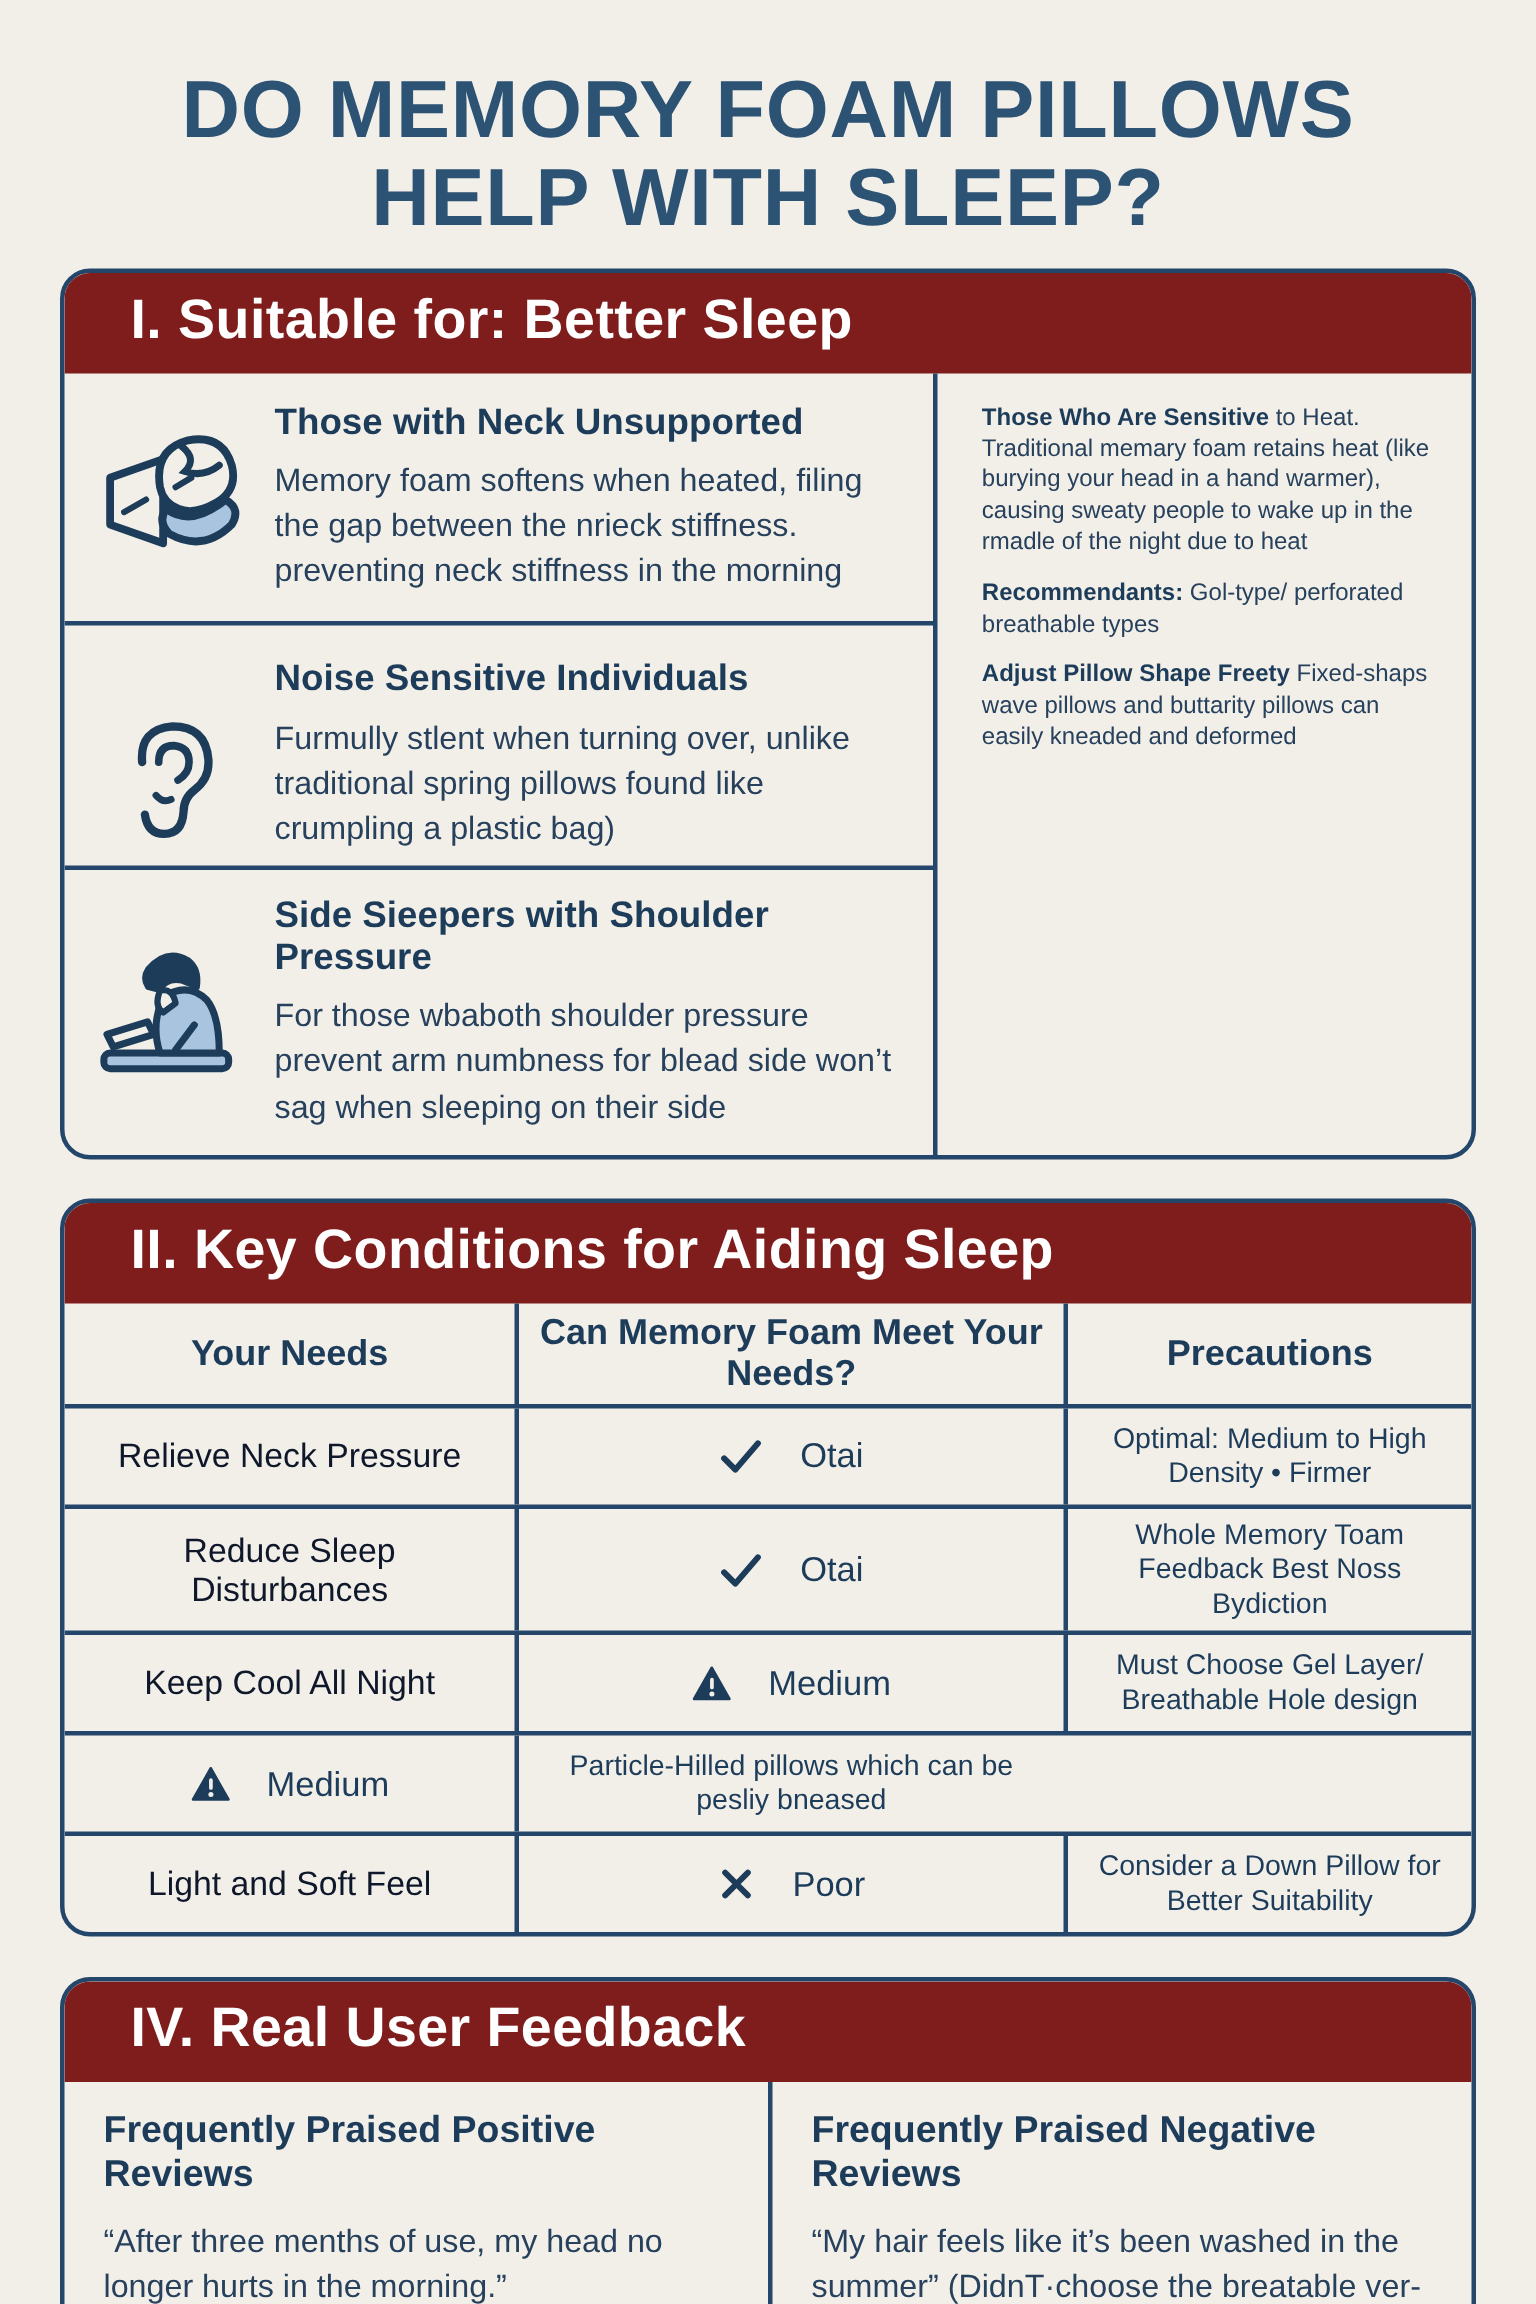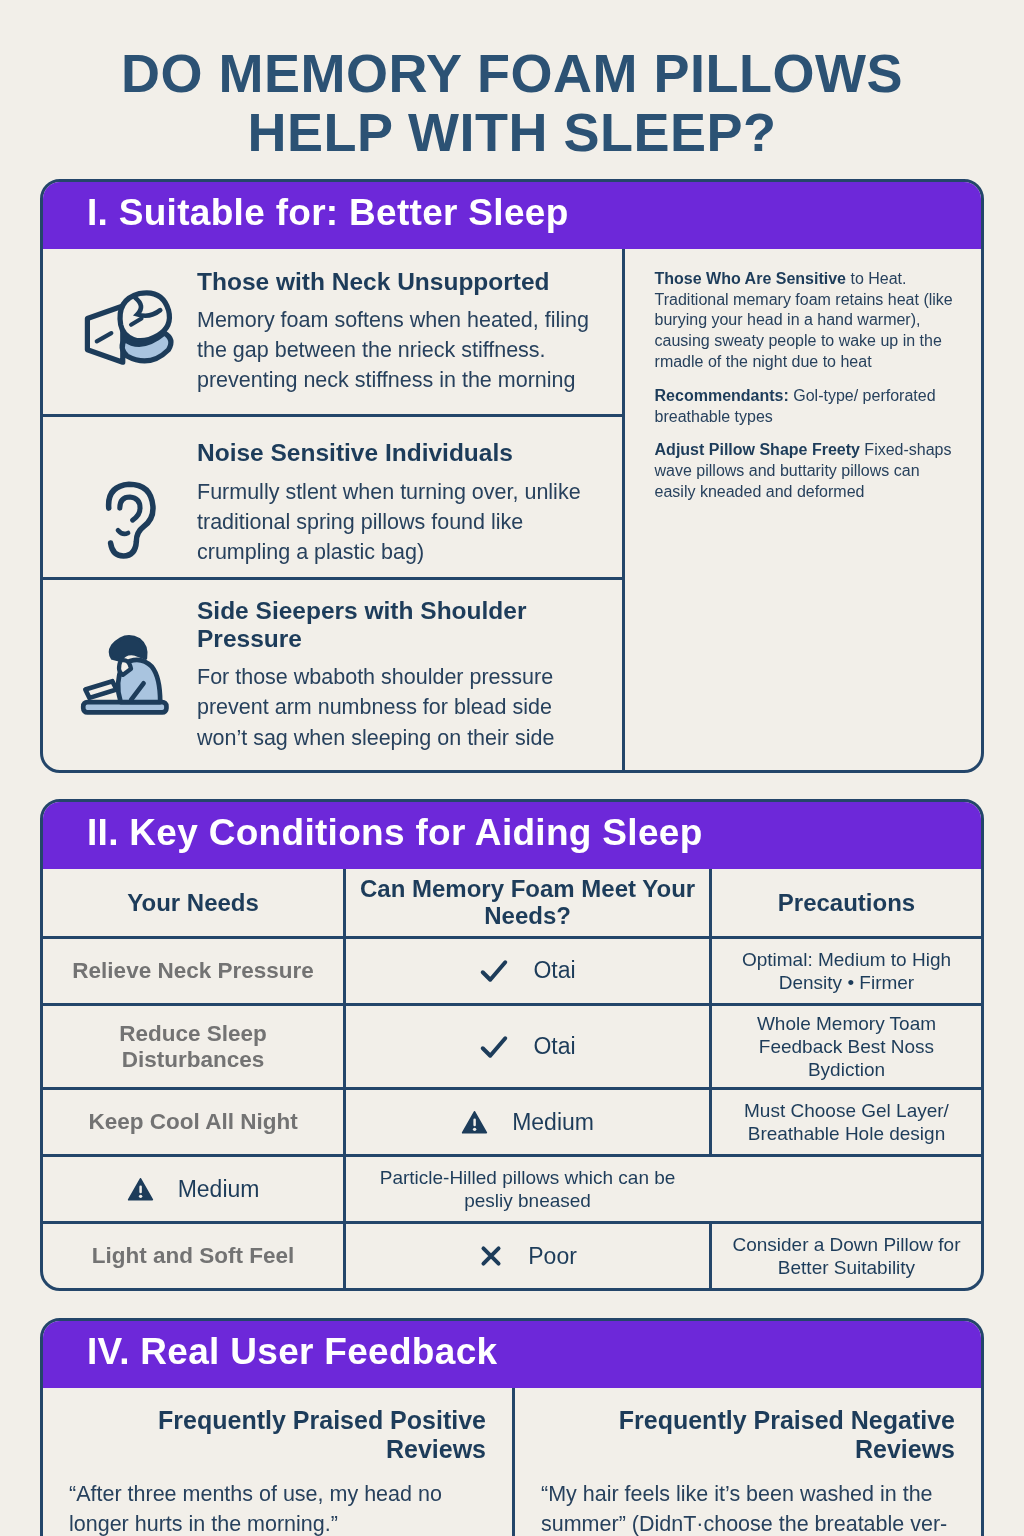--- a/index.html
+++ b/index.html
@@ -28,34 +28,34 @@
     margin: 0 40px;
     border: 3px solid #24466a;
     border-radius: 20px;
     overflow: hidden;
     background: #f2efe9;
   }
   #card1 { margin-top: 16px; }
   #card2 { margin-top: 26px; }
   #card4 { margin-top: 27px; min-height: 310px; }
   .card-header {
-    background: #6d28d9;
+    background: #7f1d1d;
     color: #ffffff;
     font-size: 37px;
     font-weight: bold;
     padding: 10px 44px 15px;
     letter-spacing: 0.3px;
   }
 
   
   .s1-body { display: flex; align-items: stretch; }
   .s1-left { flex: 0 0 62%; border-right: 3px solid #24466a; }
   .s1-item {
     display: flex; align-items: center; gap: 6px;
-    padding: 10px 18px 10px 24px;
+    padding: 10px 18px 10px 10px;
     border-bottom: 3px solid #24466a;
   }
   .s1-item:nth-child(1) { min-height: 168px; }
   .s1-item:nth-child(2) { min-height: 163px; align-items: flex-end; }
   .s1-item:nth-child(3) { min-height: 190px; border-bottom: none; }
   .s1-icon { flex: 0 0 124px; display: flex; justify-content: center; align-items: center; }
   .s1-text { flex: 1; }
   .s1-title { color: #1d3c5a; font-size: 24.5px; line-height: 1.15; margin-bottom: 9px; font-weight: bold; }
   .s1-desc { color: #27415d; font-size: 21.5px; line-height: 1.4; }
 
@@ -68,30 +68,30 @@
   .tbl-row { display: grid; grid-template-columns: 32% 39% 29%; }
   .tbl-row + .tbl-row { border-top: 3px solid #24466a; }
   .tbl-cell {
     display: flex; align-items: center; justify-content: center;
     text-align: center; padding: 6px 12px;
     border-left: 3px solid #24466a;
   }
   .tbl-cell:first-child { border-left: none; }
   .tbl-head .tbl-cell { min-height: 66px; font-weight: bold; color: #1d3c5a; font-size: 24px; line-height: 1.15; }
   .tbl-data .tbl-cell { min-height: 64px; }
-  .cell-need { font-weight: bold; color: #737373; font-size: 22.5px; }
+  .cell-need { font-weight: normal; color: #0f172a; font-size: 22.5px; }
   .cell-status { gap: 24px; color: #1d3c5a; font-size: 23px; }
   .cell-status svg { flex: 0 0 auto; }
   .cell-prec { color: #1d3c5a; font-size: 19px; line-height: 1.22; }
 
   
   .fb-body { display: grid; grid-template-columns: 1fr 1fr; }
   .fb-col { padding: 14px 26px; }
   .fb-col + .fb-col { border-left: 3px solid #24466a; }
-  .fb-heading { text-align: right; color: #1d3c5a; font-size: 25px; font-weight: bold; margin: 4px 0 16px; }
+  .fb-heading { text-align: left; color: #1d3c5a; font-size: 25px; font-weight: bold; margin: 4px 0 16px; }
   .fb-quote { color: #27415d; font-size: 21.5px; line-height: 1.38; margin-bottom: 15px; }
 </style>
 </head>
 <body>
 
 <div class="page">
 
   <h1 class="title">
     <span>DO MEMORY FOAM PILLOWS</span>
     <span>HELP WITH SLEEP?</span>

